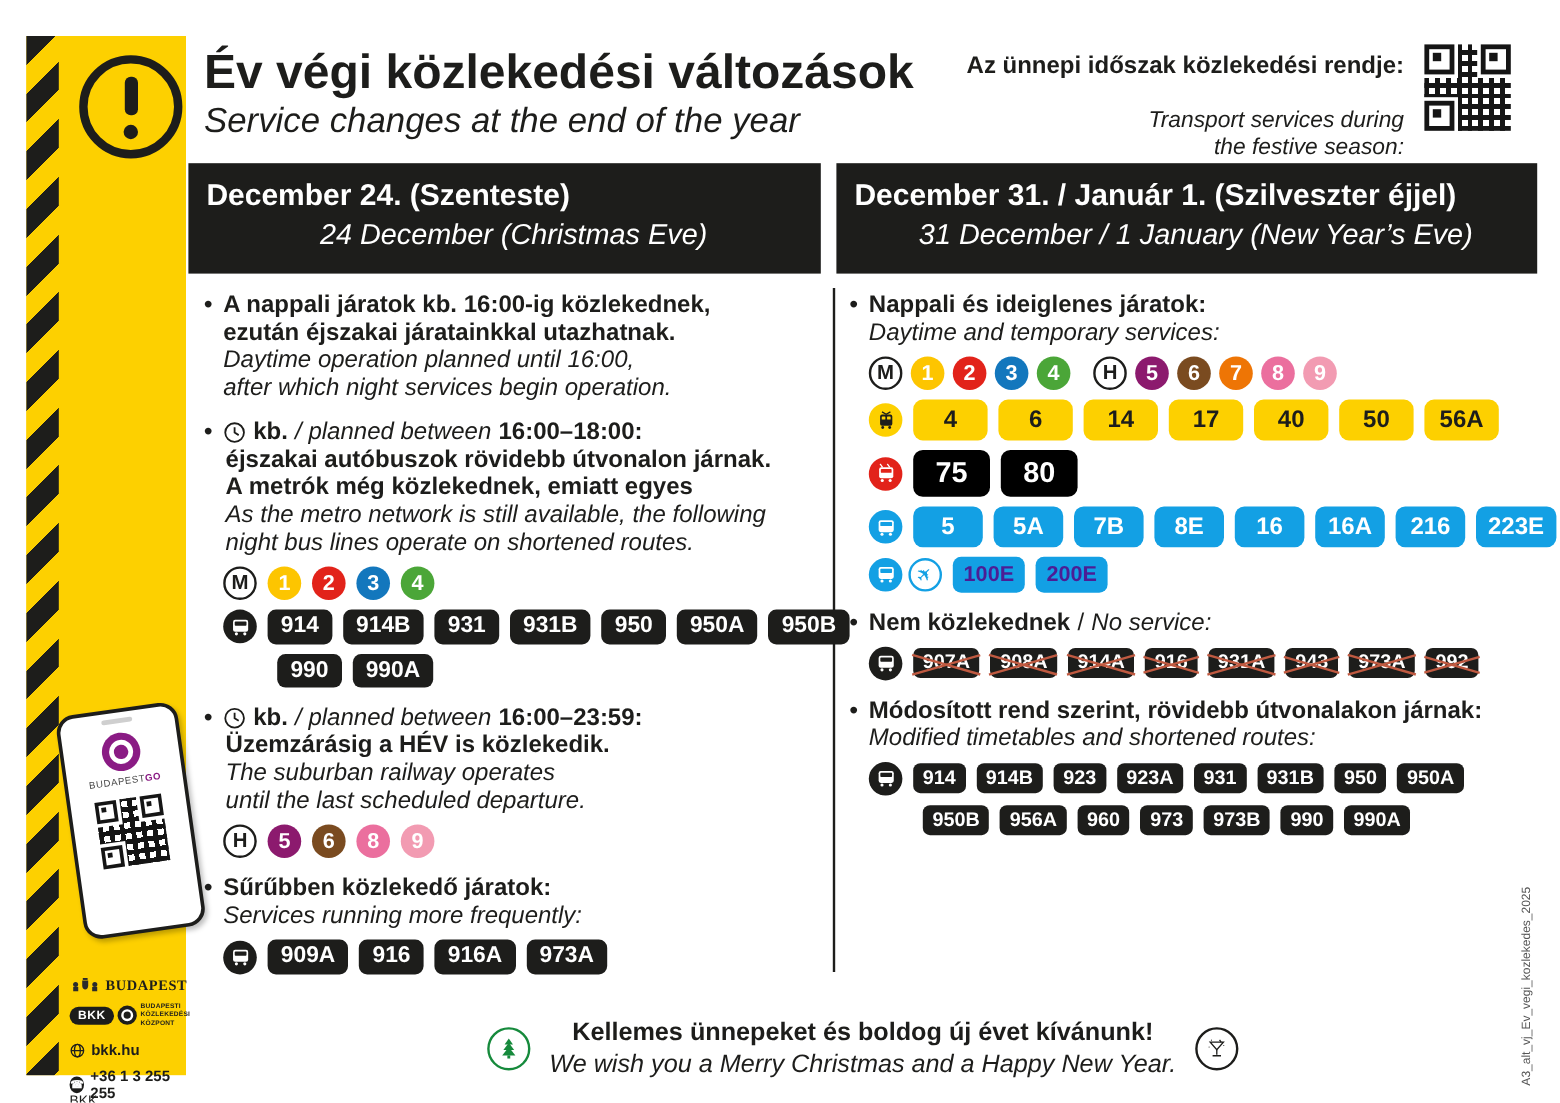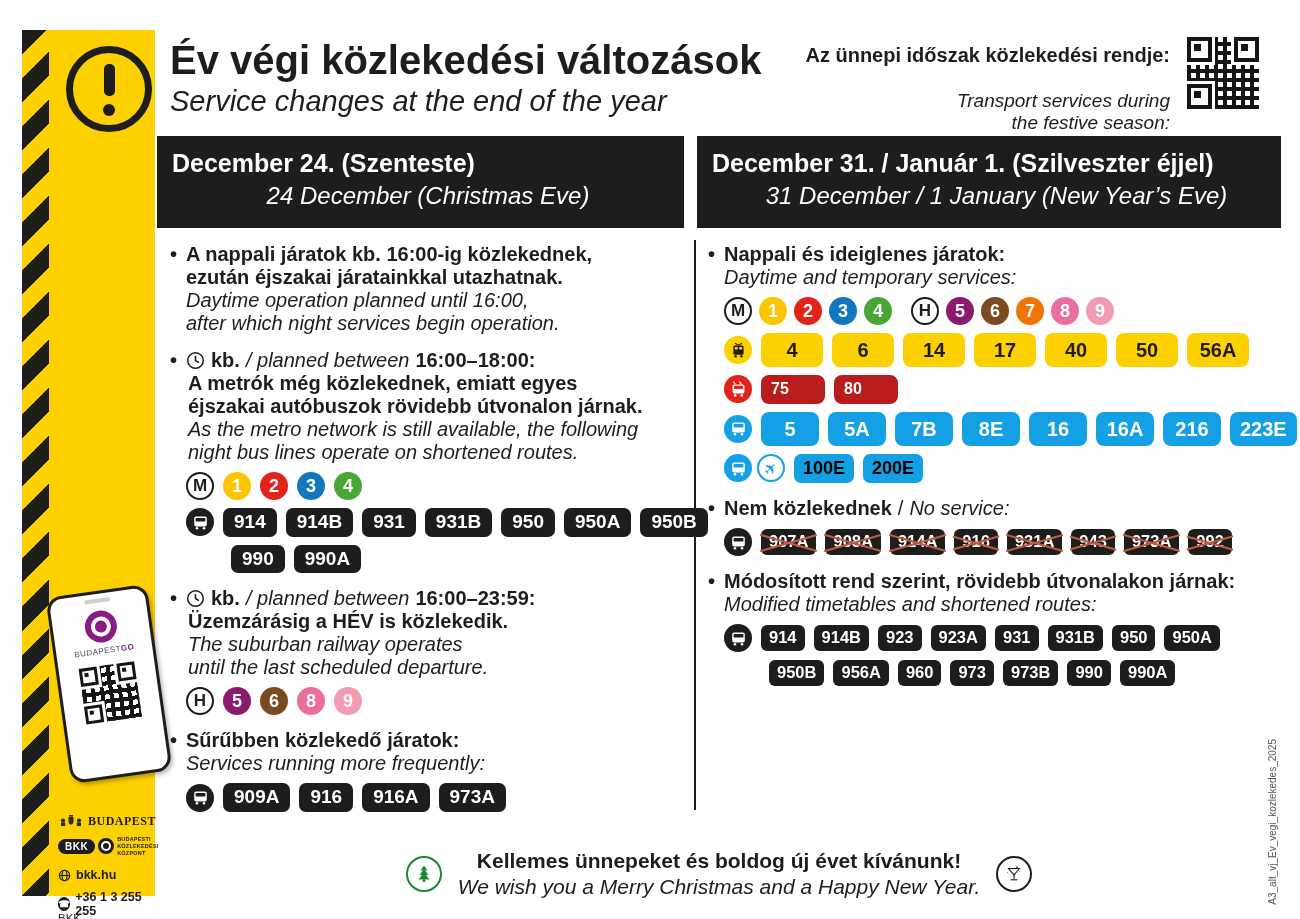--- a/index.html
+++ b/index.html
@@ -73,23 +73,23 @@
   .lead{font-size:20px;line-height:1.15;display:flex;align-items:center;gap:6px;flex-wrap:wrap;}
   .lead b{font-weight:700;} .lead i{font-style:italic;}
 
   .chip-row{display:flex;align-items:center;gap:9px;margin-top:8px;flex-wrap:nowrap;}
   .grp{display:flex;align-items:center;gap:7px;}
   .grp + .grp{margin-left:10px;}
   .spacer{width:36px;flex:none;}
   .chip{background:#1D1D1B;color:#fff;font-weight:700;font-size:19px;padding:2px 11px;border-radius:7px;line-height:1.3;position:relative;white-space:nowrap;}
   .sm-chips .chip{font-size:16.5px;padding:2px 8px;border-radius:6px;}
   .chip.yellow{background:#FDD000;color:#1D1D1B;min-width:42px;text-align:center;font-size:20px;padding:4px 10px;border-radius:8px;}
-  .chip.red{background:#b91c1c;color:#fff;min-width:44px;text-align:left;font-size:16px;padding:4px 10px;border-radius:8px;}
+  .chip.red{background:#000000;color:#fff;min-width:44px;text-align:center;font-size:24px;padding:4px 10px;border-radius:8px;}
   .chip.blue{background:#13A0E4;color:#fff;min-width:38px;text-align:center;font-size:20px;padding:4px 10px;border-radius:8px;}
-  .chip.blue-sm{background:#13A0E4;color:#000000;font-size:18px;padding:3px 9px;border-radius:7px;}
+  .chip.blue-sm{background:#13A0E4;color:#4c1d95;font-size:18px;padding:3px 9px;border-radius:7px;}
   .ns .chip::before,.ns .chip::after{content:"";position:absolute;left:-2px;right:-2px;top:50%;height:2px;background:#C05A41;}
   .ns .chip::before{transform:rotate(16deg);} .ns .chip::after{transform:rotate(-16deg);}
 
   .ln{width:28px;height:28px;border-radius:50%;color:#fff;font-weight:700;font-size:18px;display:flex;align-items:center;justify-content:center;flex:none;}
   .mode{width:28px;height:28px;border-radius:50%;display:flex;align-items:center;justify-content:center;flex:none;box-sizing:border-box;}
   .mode.ring{border:2.5px solid #1D1D1B;background:#fff;font-weight:700;font-size:17px;color:#1D1D1B;}
   .mode.dark{background:#1D1D1B;} .mode.blue{background:#13A0E4;} .mode.redbg{background:#E2231A;} .mode.yel{background:#FDD000;}
   .mode.ringblue{border:2.5px solid #13A0E4;background:#fff;color:#13A0E4;font-size:16px;}
   .mode.ringblue span{display:inline-block;transform:rotate(-45deg);}
   .clock{flex:none;display:inline-flex;}
@@ -206,22 +206,22 @@
               <svg width="19" height="19" viewBox="0 0 20 20" fill="none" stroke="#1D1D1B" stroke-width="1.6">
                 <circle cx="10" cy="10" r="8.2"></circle>
                 <path d="M10 5.2V10l3.6 2.2"></path>
               </svg>
             </span>
           <b>kb.</b>
           <i>/ planned between</i>
           <b>16:00–18:00:</b>
         </div>
         <div class="indent">
+          <div class="hu-b">éjszakai autóbuszok rövidebb útvonalon járnak.</div>
           <div class="hu-b">A metrók még közlekednek, emiatt egyes</div>
-          <div class="hu-b">éjszakai autóbuszok rövidebb útvonalon járnak.</div>
           <div class="en-i">As the metro network is still available, the following</div>
           <div class="en-i">night bus lines operate on shortened routes.</div>
         </div>
         <div class="chip-row">
           <span class="mode ring">M</span>
 
         <span class="ln" style="background: rgb(253, 197, 0);">1</span>
             <span class="ln" style="background: rgb(226, 35, 26);">2</span>
             <span class="ln" style="background: rgb(19, 119, 189);">3</span>
             <span class="ln" style="background: rgb(75, 166, 56);">4</span>

